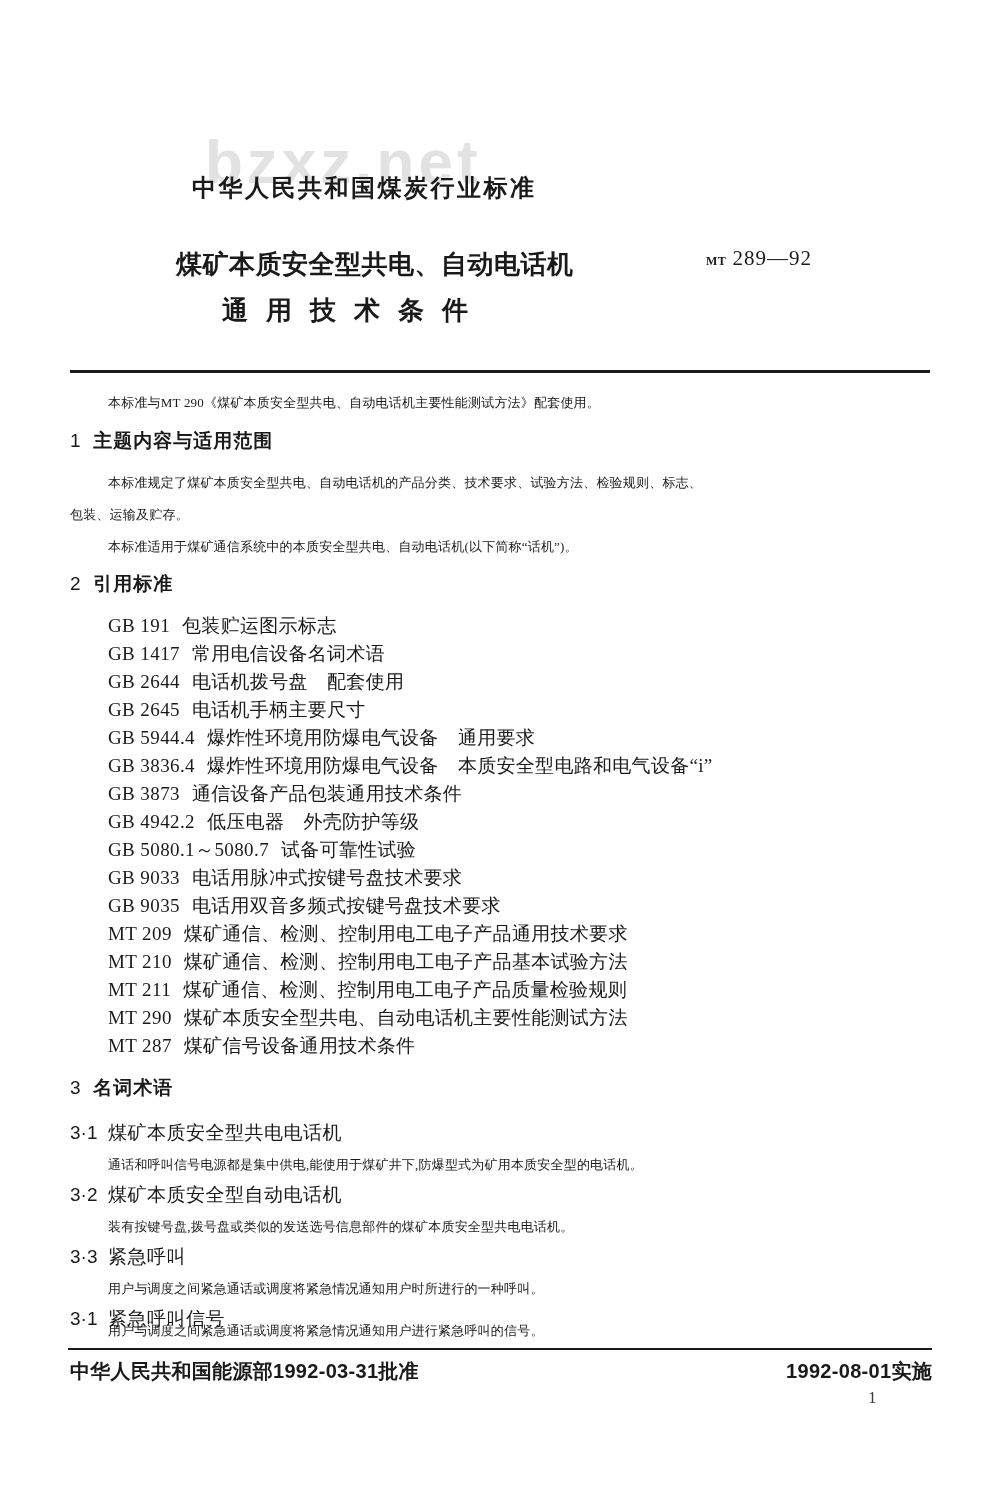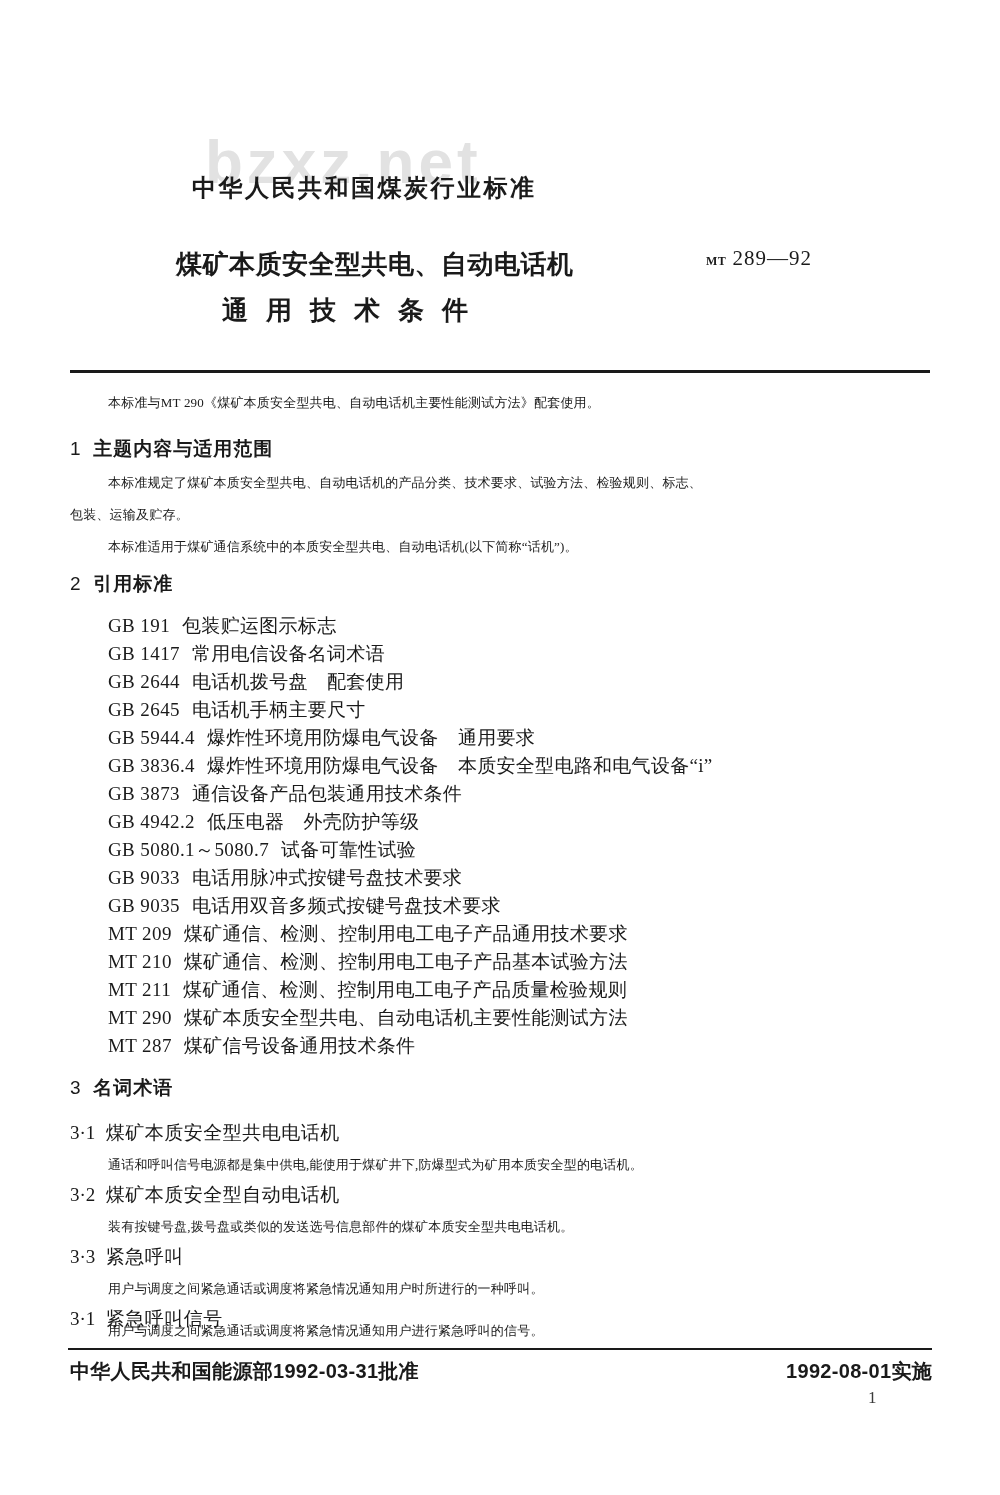--- a/index.html
+++ b/index.html
@@ -128,21 +128,21 @@
     font-family: "Liberation Sans", sans-serif;
     letter-spacing: 0;
   }
   .sub-head {
     position: absolute;
     font-size: 19px;
     white-space: nowrap;
     letter-spacing: 0.5px;
   }
   .sub-head .num {
-    font-family: Liberation Serif, serif;
+    font-family: Liberation Sans, sans-serif;
     letter-spacing: 0;
   }
   .ref-item {
     position: absolute;
     font-size: 19px;
     white-space: nowrap;
     letter-spacing: 0.3px;
   }
   .ref-item .code {
     font-family: "Liberation Serif", serif;
@@ -199,21 +199,21 @@
     <span class="mt">MT</span>
     <span>289—92</span>
   </div>
 
   <div class="rule-top"></div>
 
   <div class="body">
 
     <div class="para" style="left:108px; top:388px;">本标准与MT 290《煤矿本质安全型共电、自动电话机主要性能测试方法》配套使用。</div>
 
-    <div class="sec-head" style="left:70px; top:428px;margin-top:8px;">
+    <div class="sec-head" style="left:70px; top:428px;">
       <span class="num">1</span>&nbsp;&nbsp;<span>主题内容与适用范围</span>
     </div>
 
     <div class="para" style="left:108px; top:468px;">本标准规定了煤矿本质安全型共电、自动电话机的产品分类、技术要求、试验方法、检验规则、标志、</div>
     <div class="para" style="left:70px; top:500px;">包装、运输及贮存。</div>
     <div class="para" style="left:108px; top:532px;">本标准适用于煤矿通信系统中的本质安全型共电、自动电话机(以下简称“话机”)。</div>
 
     <div class="sec-head" style="left:70px; top:571px;">
       <span class="num">2</span>&nbsp;&nbsp;<span>引用标准</span>
     </div>

